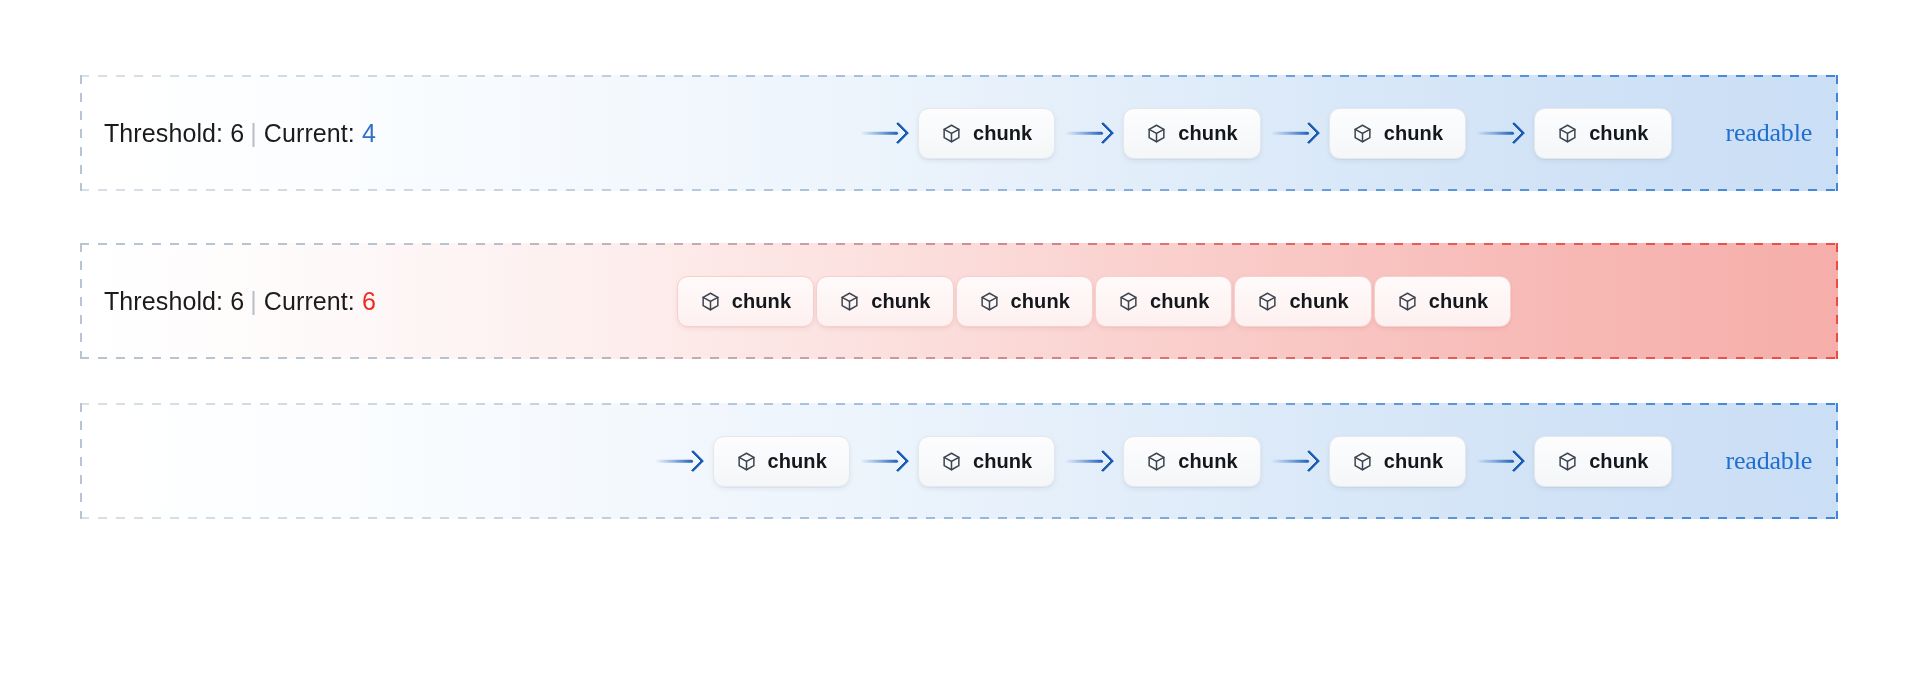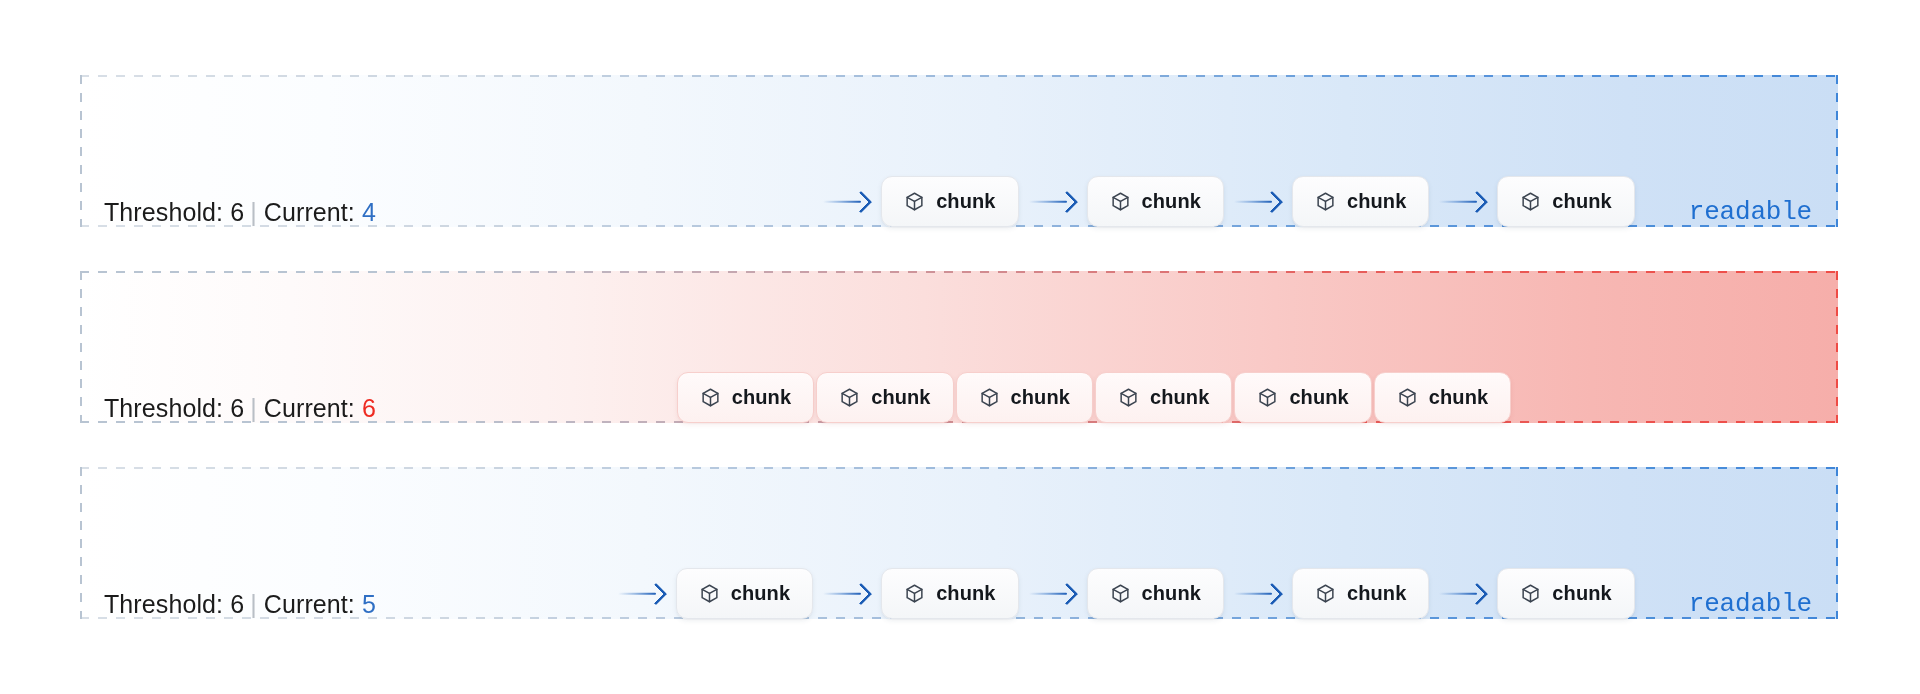--- a/index.html
+++ b/index.html
@@ -23,25 +23,25 @@
     box-sizing: border-box;
     padding: 75px 82px 0 80px;
     display: flex;
     flex-direction: column;
     gap: 44px;
   }
 
   
   .lane {
     position: relative;
-    height: 152px;
+    height: 116px;
     box-sizing: border-box;
     border-radius: 3px;
     display: flex;
-    align-items: flex-end;
+    align-items: center;
     padding: 0 26px 0 24px;
     overflow: visible;
   }
 
   
   .lane-border {
     position: absolute;
     inset: 0;
     pointer-events: none;
     border-radius: 3px;
@@ -107,20 +107,21 @@
   
   .lane.red {
     background: linear-gradient(90deg,
         #ffffff 0%,
         #fefafa 12%,
         #fdf0ef 28%,
         #fbdedc 48%,
         #f9c9c6 68%,
         #f7b7b3 86%,
         #f6aeaa 100%);
+    margin-top: 8px;
   }
   .lane.red .bt, .lane.red .bb {
     background-image: repeating-linear-gradient(90deg,
         #b8c4d2 0 9px, transparent 9px 18px);
   }
   .lane.red .bt::after, .lane.red .bb::after {
     content: "";
     position: absolute; inset: 0;
     background-image: repeating-linear-gradient(90deg,
         #ef4b45 0 9px, transparent 9px 18px);
@@ -232,21 +233,21 @@
   
   .status {
     flex: 0 0 auto;
     font-family: "Liberation Mono", "DejaVu Sans Mono", monospace;
     font-size: 26px;
     letter-spacing: -0.2px;
     margin-left: 54px;
     position: relative;
     z-index: 3;
   }
-  .status.readable     { color: #1f6fd0; }
+  .status.readable     { color: #1f6fd0; font-family: Liberation Serif, serif; }
   .status.backpressure { color: #f01e1e; }
 </style>
 </head>
 <body>
 
 <div class="stage" id="stage">
     <div class="lane blue">
       <div class="lane-border">
         <span class="bt"></span>
         <span class="br"></span>
@@ -385,21 +386,20 @@
         </div>
       </div>
     </div>
     <div class="lane blue">
       <div class="lane-border">
         <span class="bt"></span>
         <span class="br"></span>
         <span class="bb"></span>
         <span class="bl"></span>
       </div>
-      <div class="counter"><span>Threshold:</span> <span>6</span><span class="sep">|</span><span>Current:</span> <span class="val-blue">5</span></div>
       <div class="queue spaced">
         <div class="arrow">
           <span class="shaft"></span>
           <span class="head"></span>
         </div>
         <div class="chunk ok">
           <span class="cube">
             <svg viewBox="0 0 24 24" fill="none" stroke="#3b4450" stroke-width="1.7" stroke-linecap="round" stroke-linejoin="round" aria-hidden="true">
               <path d="M12 2.6 20.4 7.2v9.6L12 21.4 3.6 16.8V7.2z"></path>
               <path d="M3.6 7.2 12 11.9l8.4-4.7"></path>

